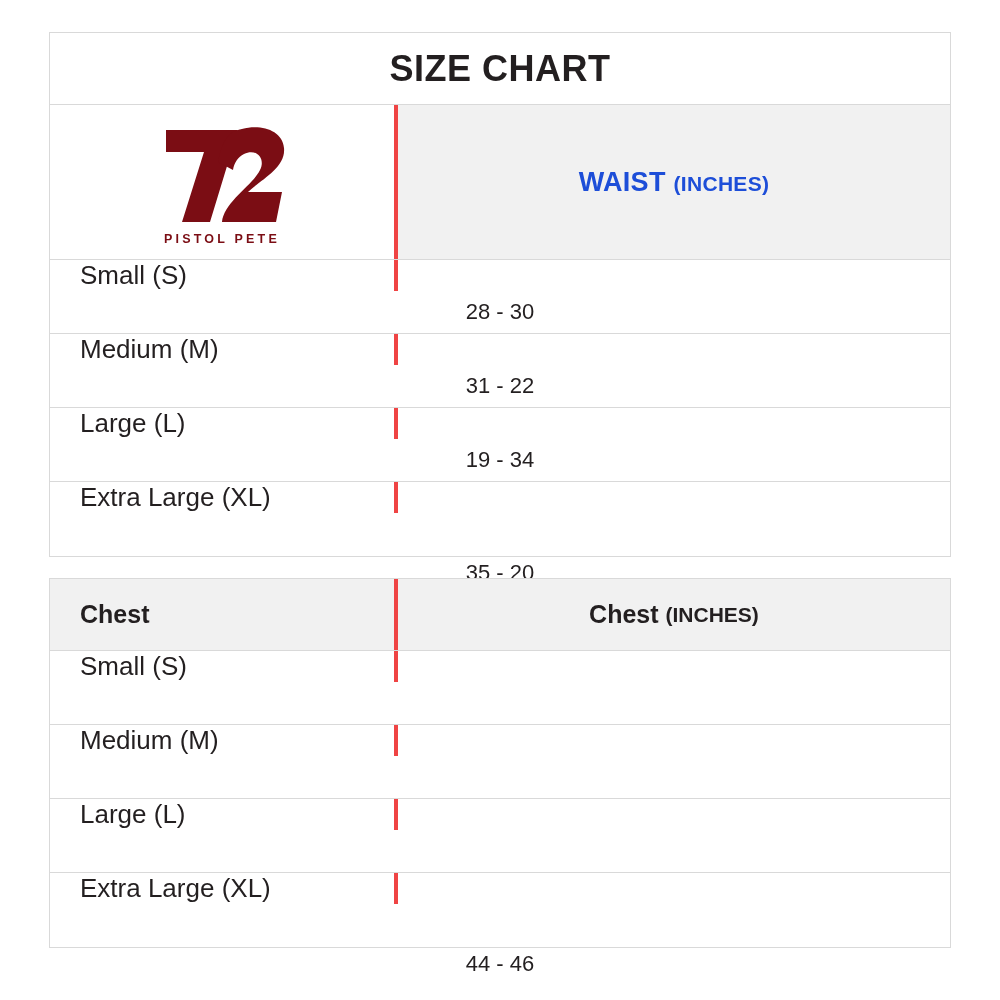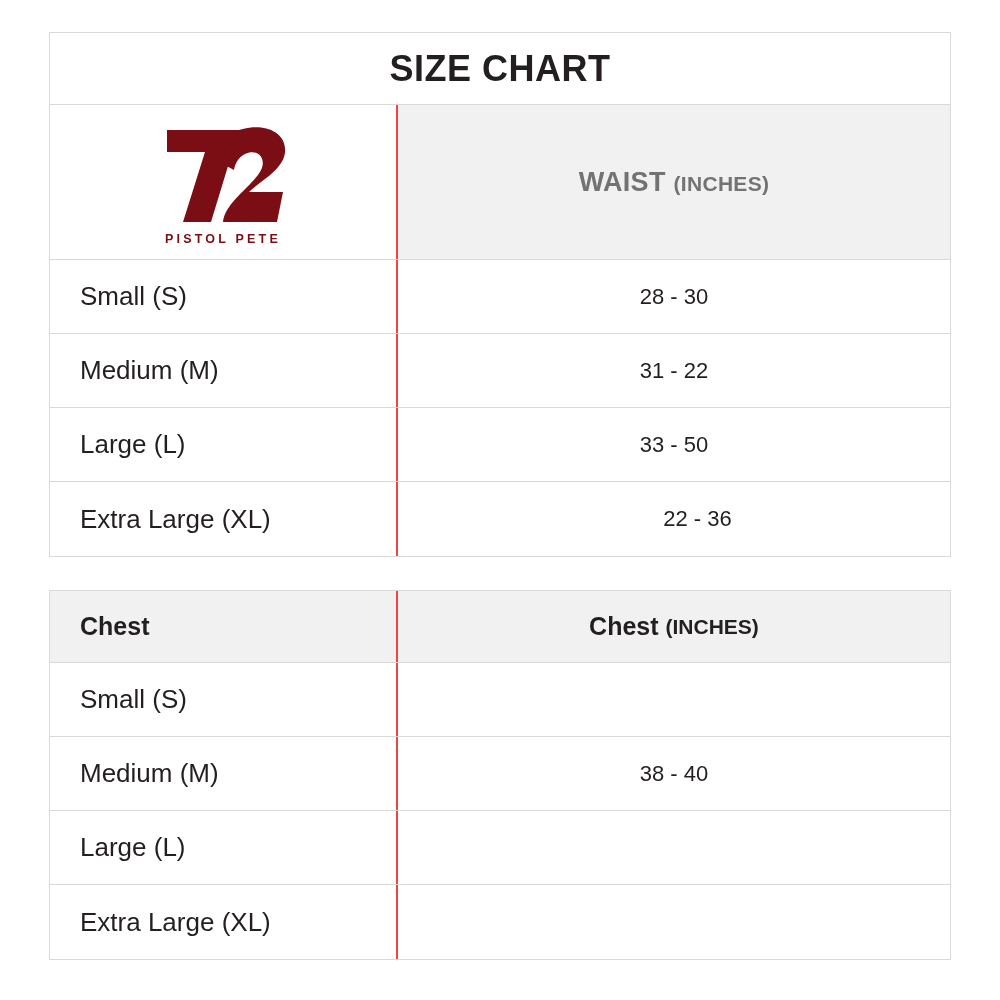--- a/index.html
+++ b/index.html
@@ -22,21 +22,21 @@
   .table-block {
     position: absolute;
     left: 49px;
     width: 902px;
     border: 1px solid #d9d9d9;
     box-sizing: border-box;
     background: #ffffff;
   }
 
   #waist-table { top: 32px; }
-  #chest-table { top: 590px; }
+  #chest-table { top: 578px; }
 
   .title-row {
     height: 72px;
     display: flex;
     align-items: center;
     justify-content: center;
     border-bottom: 1px solid #d9d9d9;
     box-sizing: border-box;
   }
   .title-text {
@@ -49,21 +49,21 @@
   .row {
     display: flex;
     box-sizing: border-box;
     border-bottom: 1px solid #d9d9d9;
   }
   .row:last-child { border-bottom: none; gap: 47px; }
 
   .cell-label {
     width: 348px;
     box-sizing: border-box;
-    border-right: 2px solid #ef4444;
+    border-right: 4px solid #ef4444;
     display: flex;
     align-items: center;
     padding-left: 30px;
   }
   .cell-value {
     flex: 1;
     box-sizing: border-box;
     display: flex;
     align-items: center;
     justify-content: center;
@@ -76,29 +76,29 @@
     padding-left: 0;
     background: #ffffff;
   }
   .hdr-row .cell-value {
     background: #f1f1f1;
   }
 
   .hdr-title {
     font-size: 27px;
     font-weight: bold;
-    color: #737373;
+    color: #1d4ed8;
     letter-spacing: 0.3px;
   }
   .hdr-title .small {
     font-size: 21px;
     font-weight: bold;
   }
 
-  .data-row { height: 74px; }
+  .data-row { height: 74px; flex-direction: column; }
   .data-row .cell-label {
     font-size: 26px;
     color: #231f20;
   }
   .data-row .cell-value {
     font-size: 22px;
     color: #231f20;
   }
 
   
@@ -167,49 +167,49 @@
     <div class="row data-row">
       <div class="cell-label">Small (S)</div>
       <div class="cell-value">28 - 30</div>
     </div>
     <div class="row data-row">
       <div class="cell-label">Medium (M)</div>
       <div class="cell-value">31 - 22</div>
     </div>
     <div class="row data-row">
       <div class="cell-label">Large (L)</div>
-      <div class="cell-value">33 - 50</div>
+      <div class="cell-value">19 - 34</div>
     </div>
     <div class="row data-row">
       <div class="cell-label">Extra Large (XL)</div>
-      <div class="cell-value">22 - 36</div>
+      <div class="cell-value">35 - 20</div>
     </div>
 
   </div>
 
   <div class="table-block" id="chest-table">
 
     <div class="row chest-hdr">
       <div class="cell-label">Chest</div>
       <div class="cell-value">
         <span>Chest</span>
         <span>&nbsp;</span>
         <span class="small">(INCHES)</span>
       </div>
     </div>
 
     <div class="row data-row">
       <div class="cell-label">Small (S)</div>
     </div>
     <div class="row data-row">
       <div class="cell-label">Medium (M)</div>
-      <div class="cell-value">38 - 40</div>
     </div>
     <div class="row data-row">
       <div class="cell-label">Large (L)</div>
     </div>
     <div class="row data-row">
       <div class="cell-label">Extra Large (XL)</div>
+      <div class="cell-value">44 - 46</div>
     </div>
 
   </div>
 
 </div>
 
 </body></html>

